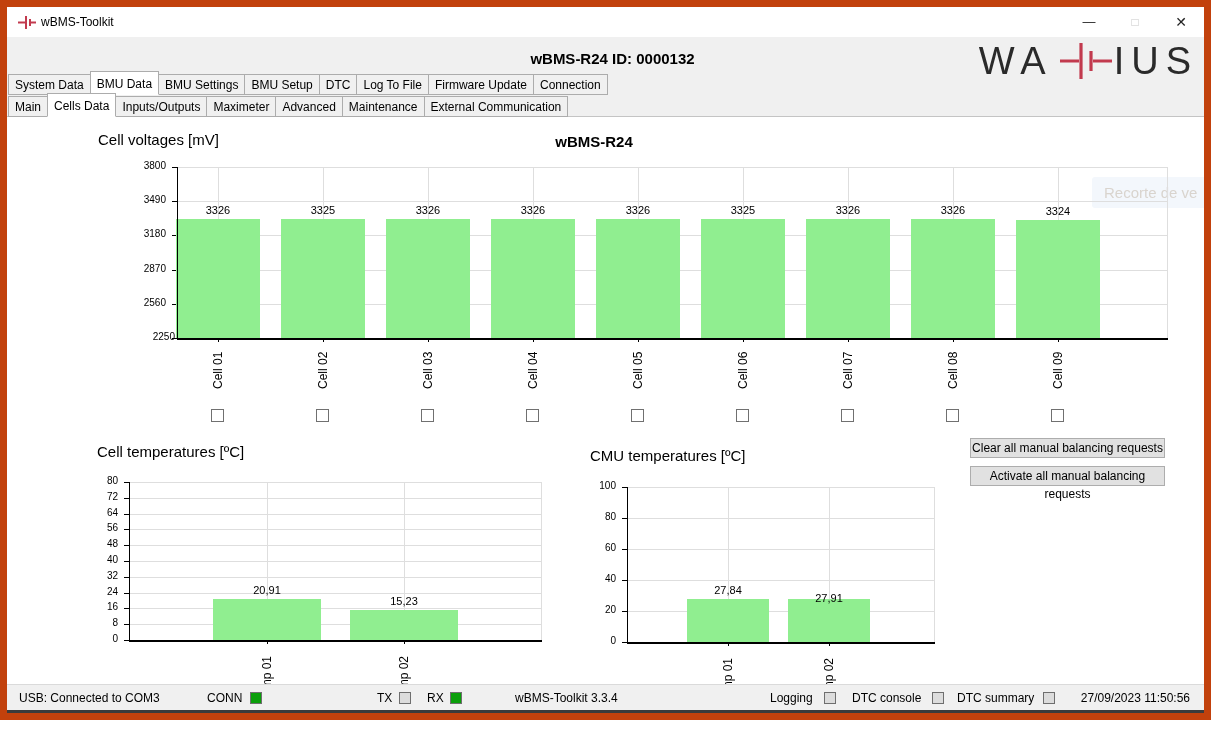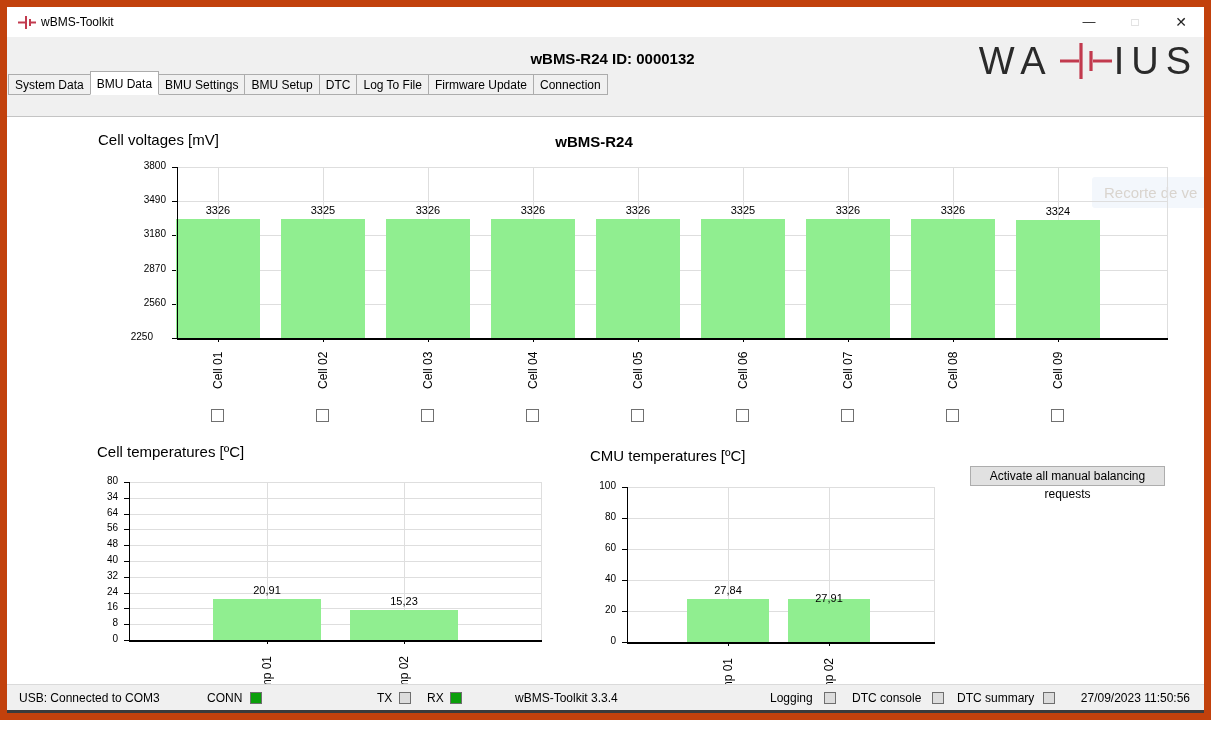--- a/index.html
+++ b/index.html
@@ -104,32 +104,42 @@
   <div class="tabstrip t1" id="tabs-primary">
       <div class="tab">System Data</div>
       <div class="tab active">BMU Data</div>
       <div class="tab">BMU Settings</div>
       <div class="tab">BMU Setup</div>
       <div class="tab">DTC</div>
       <div class="tab">Log To File</div>
       <div class="tab">Firmware Update</div>
       <div class="tab">Connection</div>
     </div>
+  <div class="tabstrip t2" id="tabs-secondary">
+      <div class="tab">Main</div>
+      <div class="tab active">Cells Data</div>
+      <div class="tab">Inputs/Outputs</div>
+      <div class="tab">Maximeter</div>
+      <div class="tab">Advanced</div>
+      <div class="tab">Maintenance</div>
+      <div class="tab">External Communication</div>
+    </div>
 
   <div class="content" id="panel">
 
     <div class="ghost">Recorte de ve</div>
 
 
+    <button class="btn b1">Clear all manual balancing requests</button>
     <button class="btn b2">Activate all manual balancing requests</button>
 
   <div class="section-label" style="left: 47px; top: 14px; margin-left: 44px;">Cell voltages [mV]</div>
       <div class="chart-title" style="left: 522px; top: 16px;">wBMS-R24</div>
       <div class="ytick" style="left: 165px; top: 221px;"></div>
-      <div class="ylabel" style="left: 104px; top: 214px;">2250</div>
+      <div class="ylabel" style="left: 126px; top: 214px;">2250</div>
       <div class="hgrid" style="left: 170px; top: 187px; width: 990px;"></div>
       <div class="ytick" style="left: 165px; top: 187px;"></div>
       <div class="ylabel" style="left: 117px; top: 180px;">2560</div>
       <div class="hgrid" style="left: 170px; top: 153px; width: 990px;"></div>
       <div class="ytick" style="left: 165px; top: 153px;"></div>
       <div class="ylabel" style="left: 117px; top: 146px;">2870</div>
       <div class="hgrid" style="left: 170px; top: 118px; width: 990px;"></div>
       <div class="ytick" style="left: 165px; top: 118px;"></div>
       <div class="ylabel" style="left: 117px; top: 111px;">3180</div>
       <div class="hgrid" style="left: 170px; top: 84px; width: 990px;"></div>
@@ -208,21 +218,21 @@
       <div class="ytick" style="left: 117px; top: 428px;"></div>
       <div class="ylabel" style="left: 69px; top: 421px;">48</div>
       <div class="hgrid" style="left: 122px; top: 412px; width: 412px;"></div>
       <div class="ytick" style="left: 117px; top: 412px;"></div>
       <div class="ylabel" style="left: 69px; top: 405px;">56</div>
       <div class="hgrid" style="left: 122px; top: 397px; width: 412px;"></div>
       <div class="ytick" style="left: 117px; top: 397px;"></div>
       <div class="ylabel" style="left: 69px; top: 390px;">64</div>
       <div class="hgrid" style="left: 122px; top: 381px; width: 412px;"></div>
       <div class="ytick" style="left: 117px; top: 381px;"></div>
-      <div class="ylabel" style="left: 69px; top: 374px;">34</div>
+      <div class="ylabel" style="left: 69px; top: 374px;">72</div>
       <div class="hgrid" style="left: 122px; top: 365px; width: 412px;"></div>
       <div class="ytick" style="left: 117px; top: 365px;"></div>
       <div class="ylabel" style="left: 69px; top: 358px;">80</div>
       <div class="vgrid" style="left: 534px; top: 365px; height: 158px;"></div>
       <div class="vgrid" style="left: 260px; top: 365px; height: 158px;"></div>
       <div class="bar" style="left: 206px; top: 482px; width: 108px; height: 41px; background: rgb(144, 238, 144);"></div>
       <div class="valuelabel" style="left: 230px; top: 467px;">20,91</div>
       <div class="xtick" style="left: 260px; top: 523px;"></div>
       <div class="xlabel" style="left: 253px; top: 585px;">Temp 01</div>
       <div class="vgrid" style="left: 397px; top: 365px; height: 158px;"></div>

